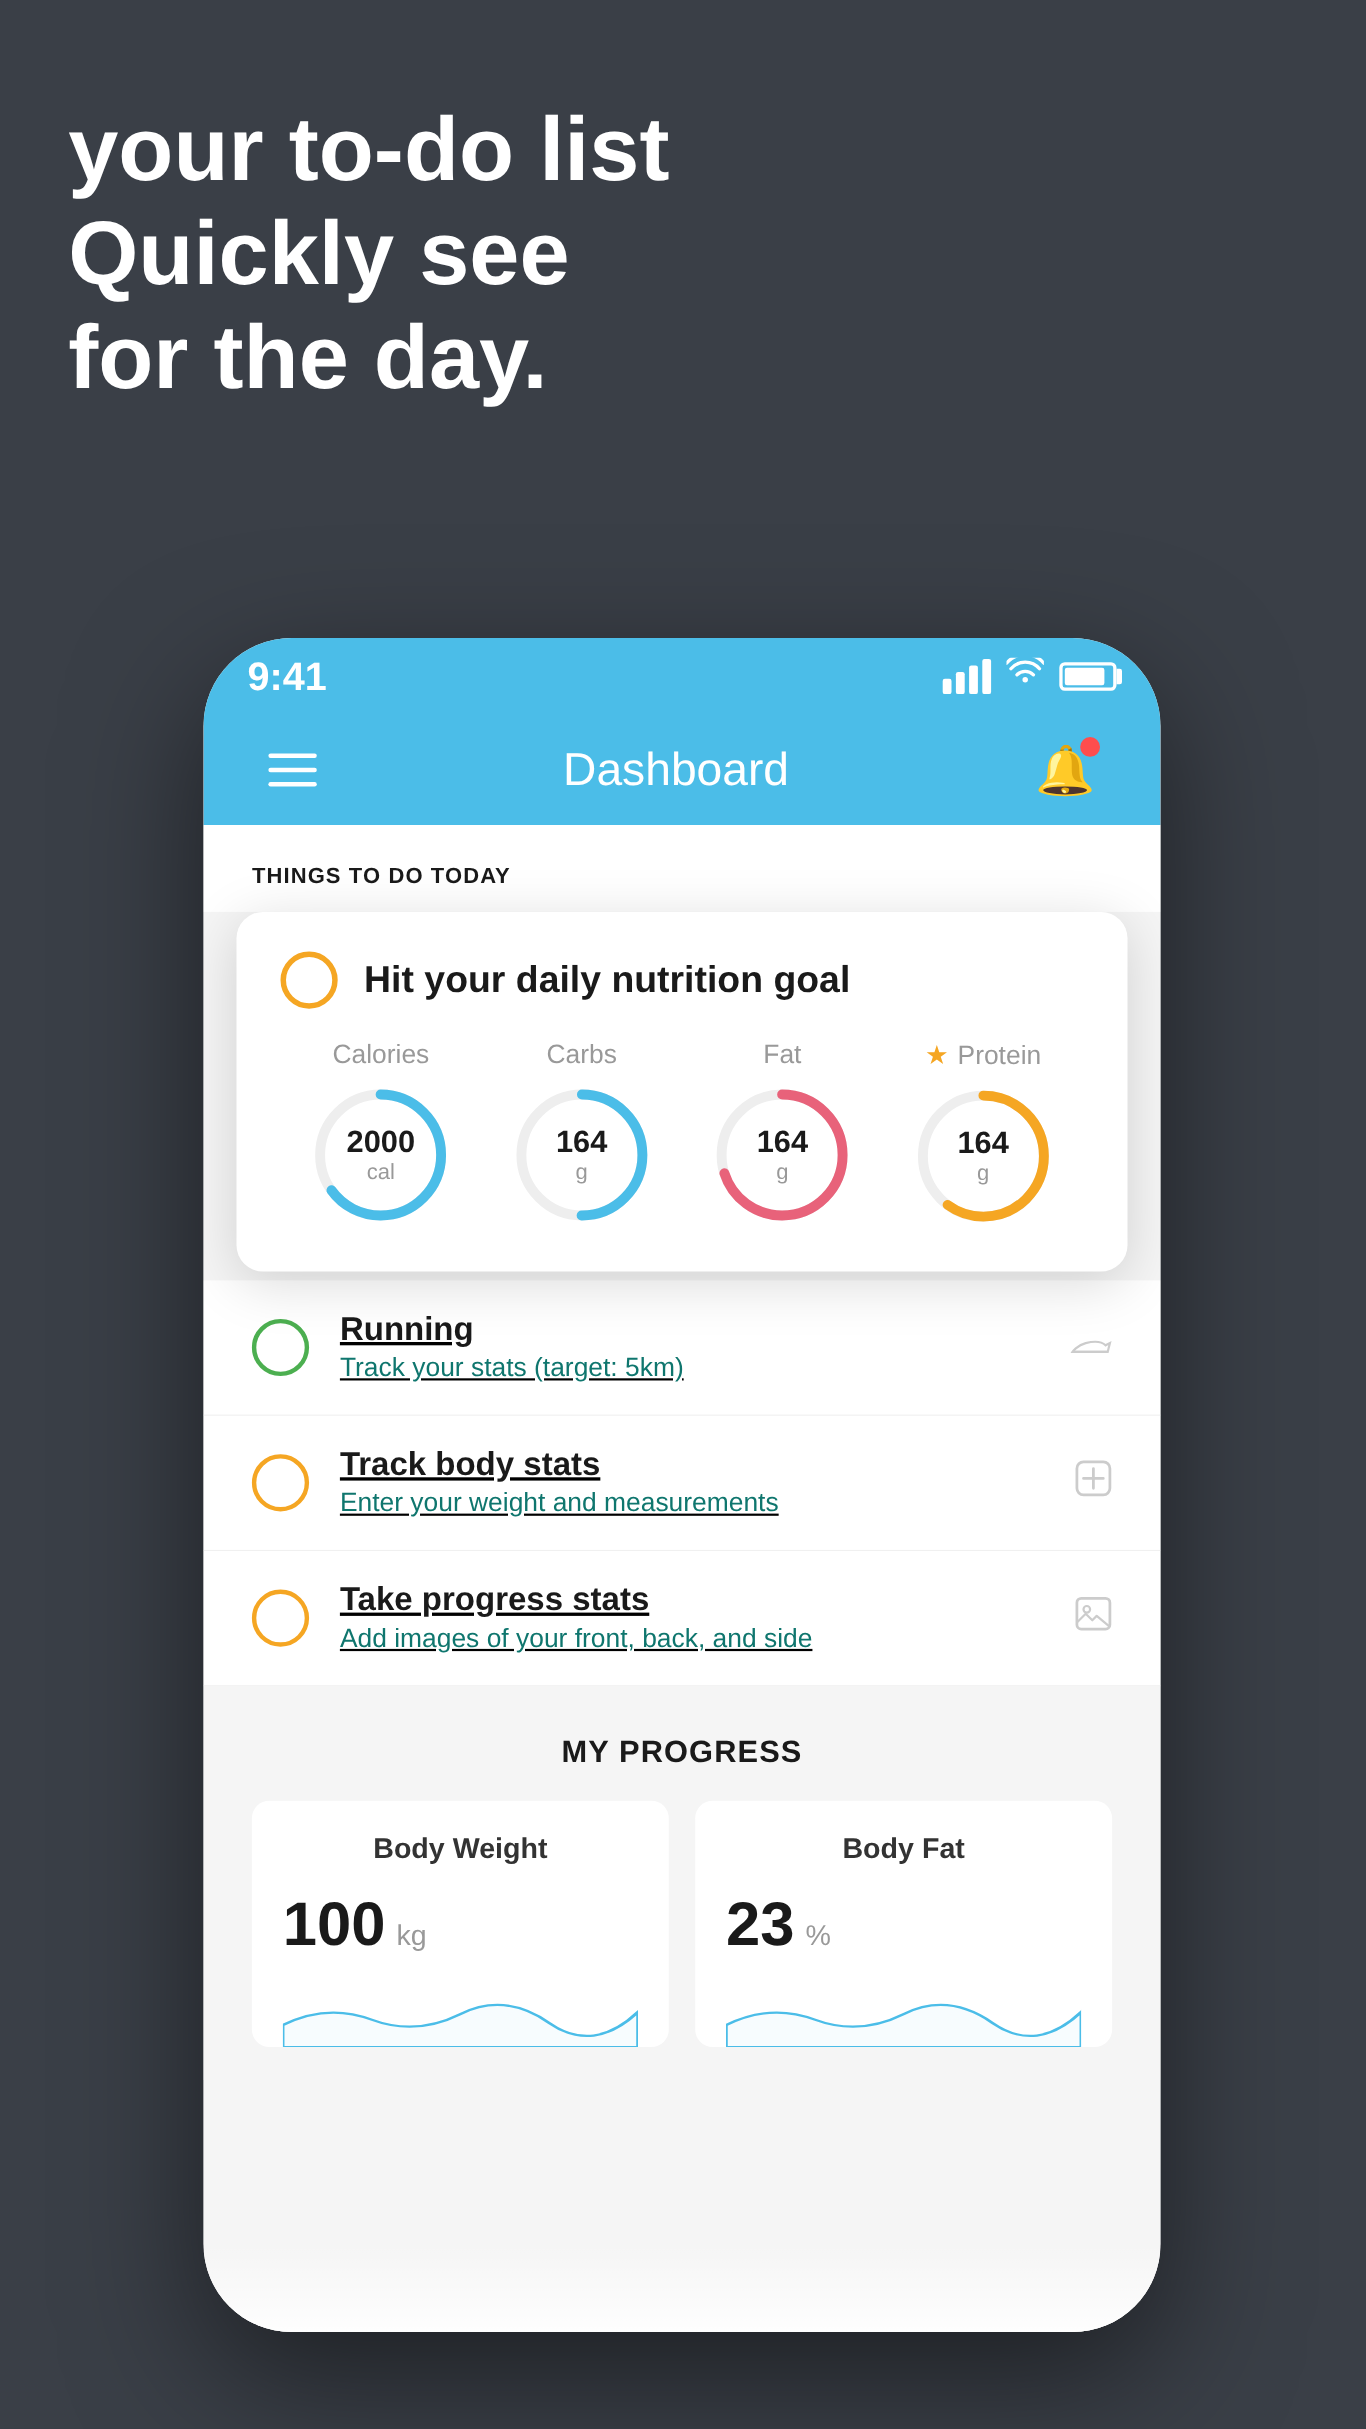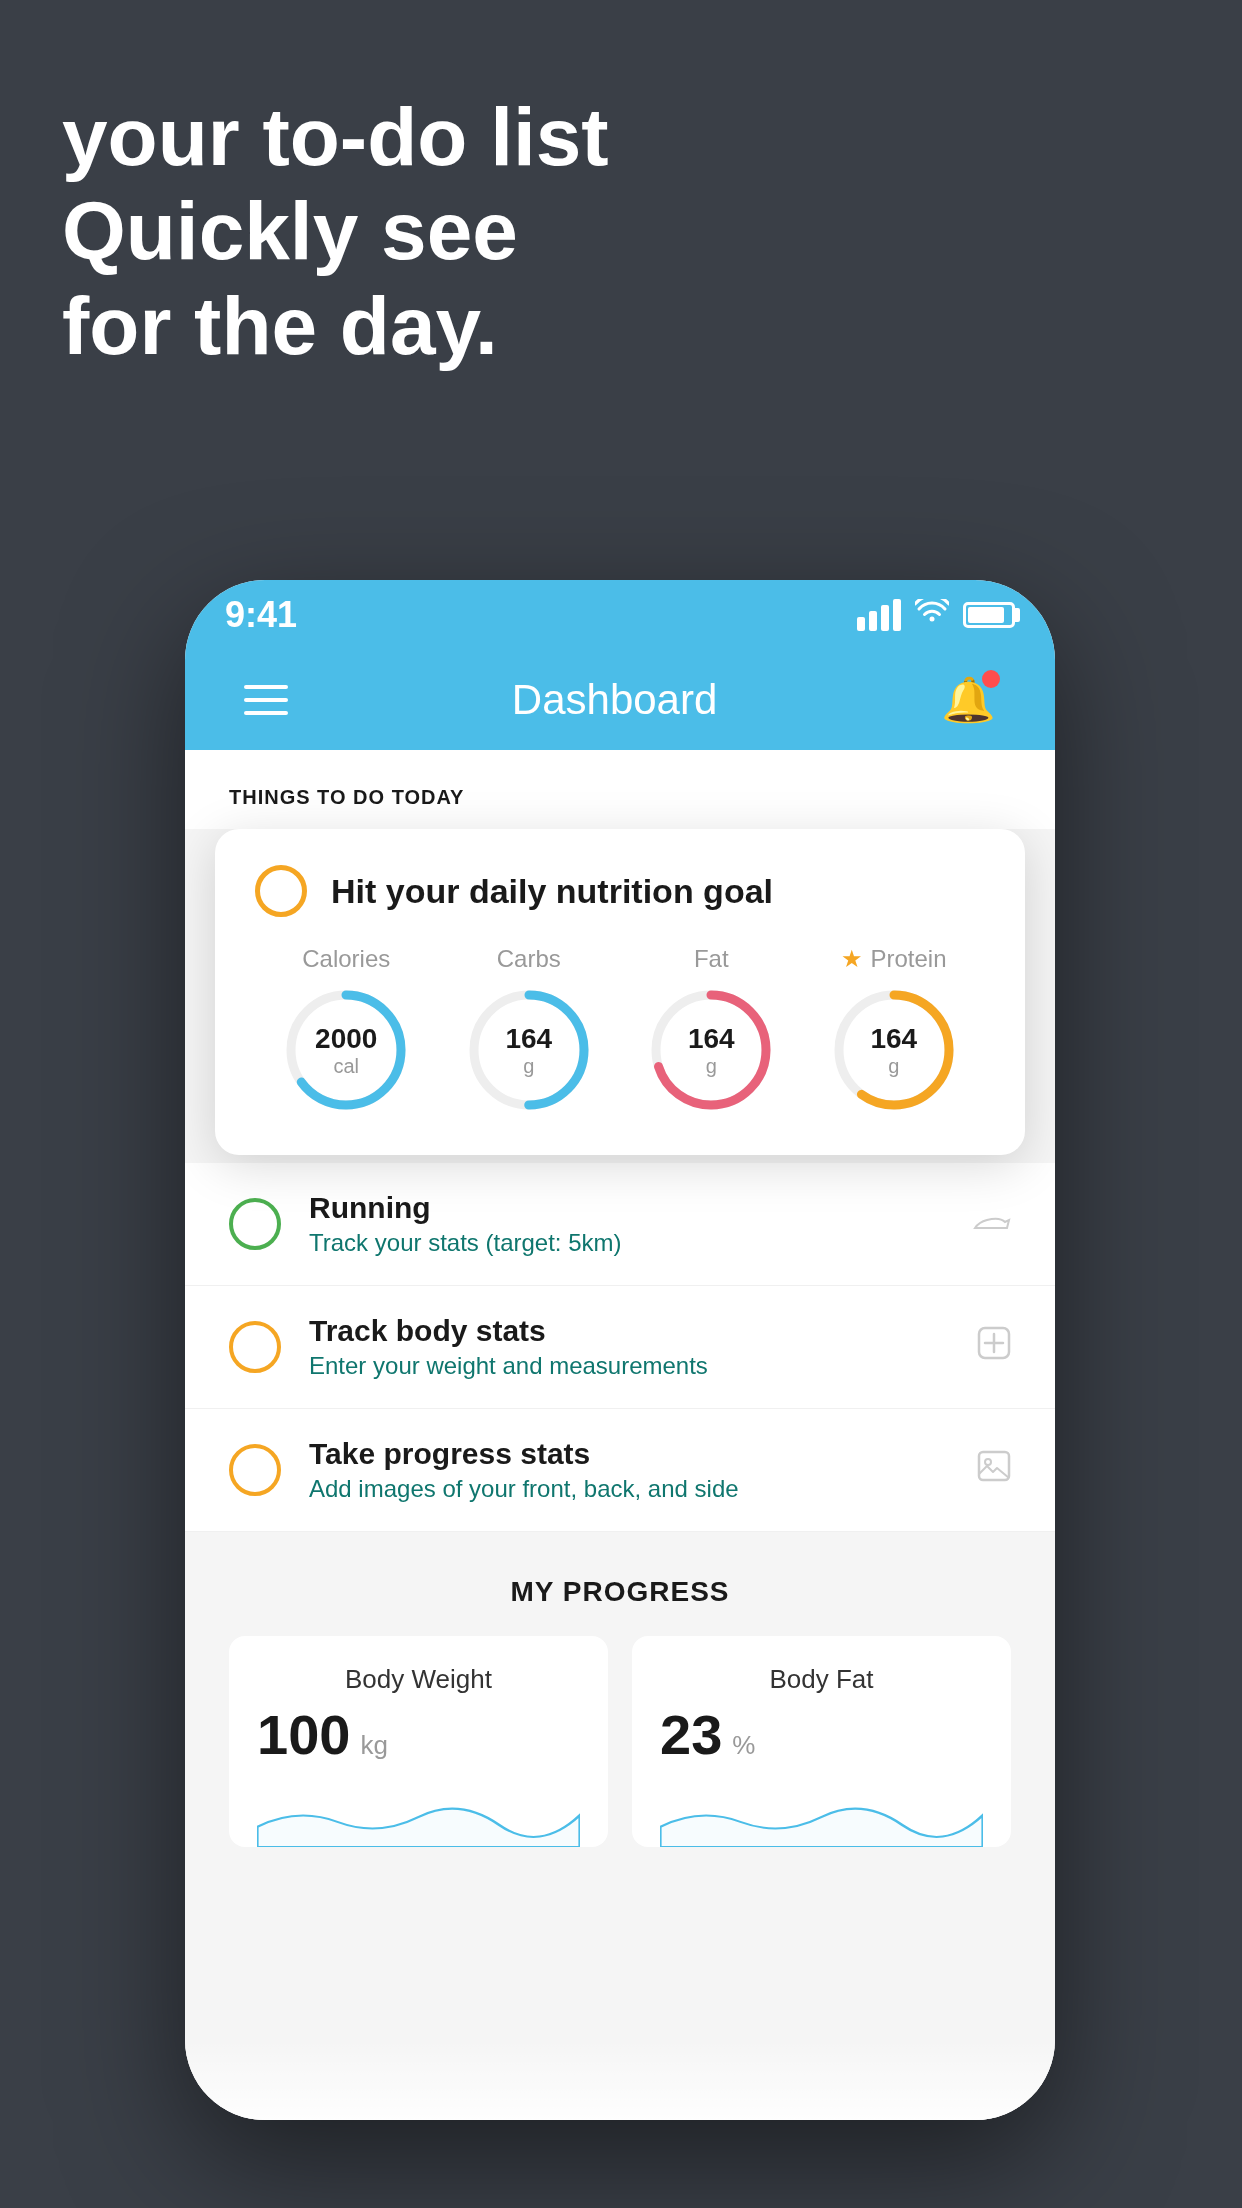--- a/index.html
+++ b/index.html
@@ -249,20 +249,21 @@
       background: #fff;
       margin-top: 8px;
     }
     .todo-item {
       display: flex;
       align-items: center;
       padding: 28px 44px;
       border-bottom: 1px solid #f0f0f0;
       gap: 28px;
       position: relative;
+      text-decoration: underline;
     }
     .todo-circle {
       width: 52px;
       height: 52px;
       border-radius: 50%;
       border: 4px solid;
       flex-shrink: 0;
     }
     .todo-circle.green { border-color: #4caf50; background: transparent; }
     .todo-circle.yellow { border-color: #f5a623; background: transparent; }
@@ -304,23 +305,23 @@
     }
     .progress-card {
       flex: 1;
       background: #ffffff;
       border-radius: 16px;
       padding: 28px 28px 0;
       overflow: hidden;
     }
     .progress-card-title {
       font-size: 26px;
-      font-weight: 400;
+      font-weight: 700;
       color: #333;
-      margin-bottom: 7px;
+      margin-bottom: 20px;
     }
     .progress-value-row {
       display: flex;
       align-items: baseline;
       gap: 10px;
       margin-bottom: 20px;
     }
     .progress-main-val {
       font-size: 56px;
       font-weight: 700;

